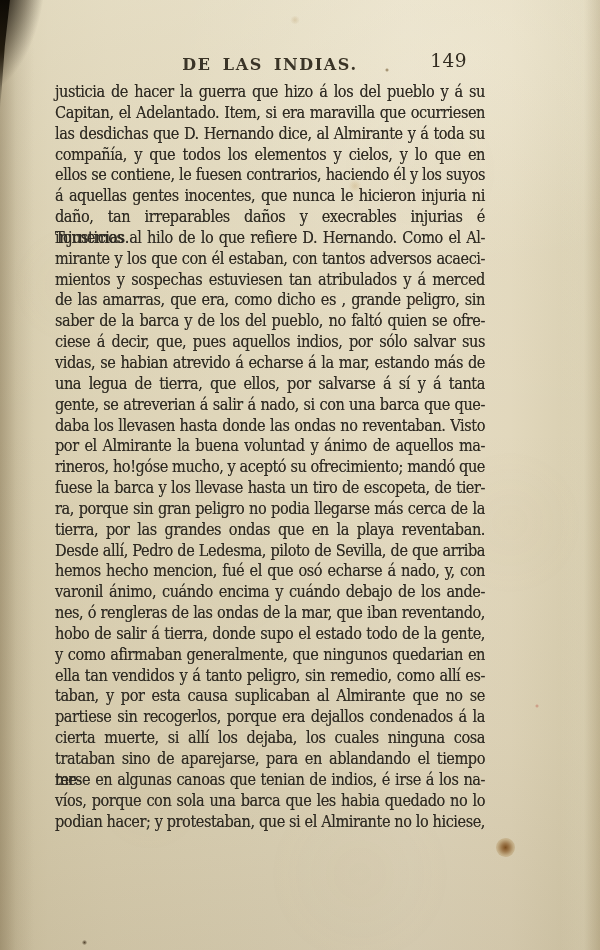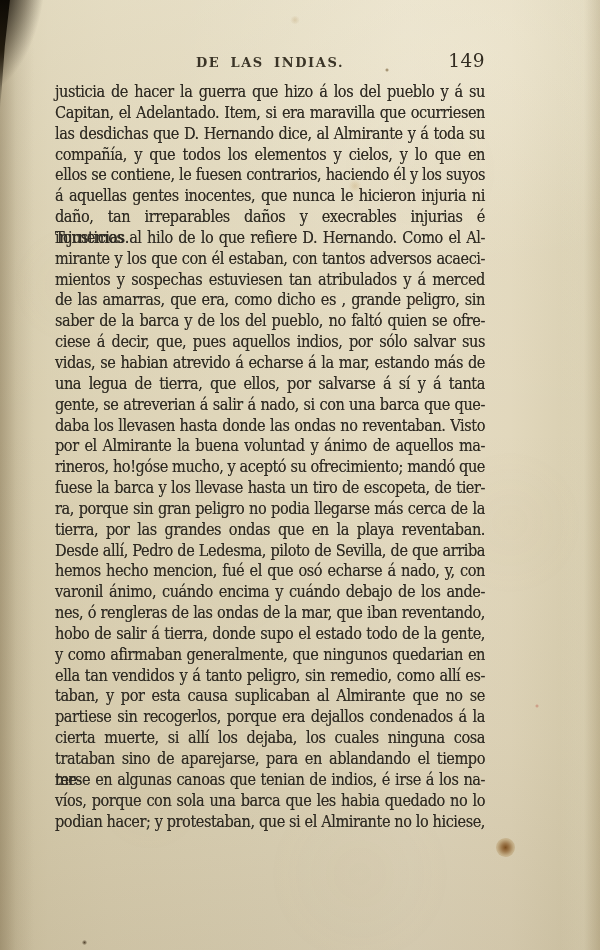--- a/index.html
+++ b/index.html
@@ -51,25 +51,25 @@
   .right-edge{
     position:absolute;right:0;top:0;width:40px;height:950px;pointer-events:none;
     background:linear-gradient(270deg,rgba(120,100,60,.16),rgba(235,228,205,.18) 40%,rgba(0,0,0,0) 100%);
   }
   .header{
     position:absolute;left:55px;top:50px;width:430px;height:24px;
     color:#352f24;
   }
   .running-title{
     position:absolute;left:0;right:0;top:5px;text-align:center;
-    font-size:13px;font-weight:700;letter-spacing:1.6px;word-spacing:4px;
+    font-size:16px;font-weight:700;letter-spacing:1.6px;word-spacing:4px;
     color:#3a3427;
   }
   .page-number{
-    position:absolute;right:0;top:0;
+    position:absolute;right:18px;top:0;
     font-size:18.5px;color:#322c21;letter-spacing:.5px;
   }
   .body-text{
     position:absolute;left:55px;top:82px;width:467px;
     transform:scaleX(0.9207);transform-origin:0 0;
     color:#2e2a22;
   }
   .line{
     font-size:15.8px;line-height:20.85px;
     letter-spacing:-0.5px;word-spacing:-0.5px;

